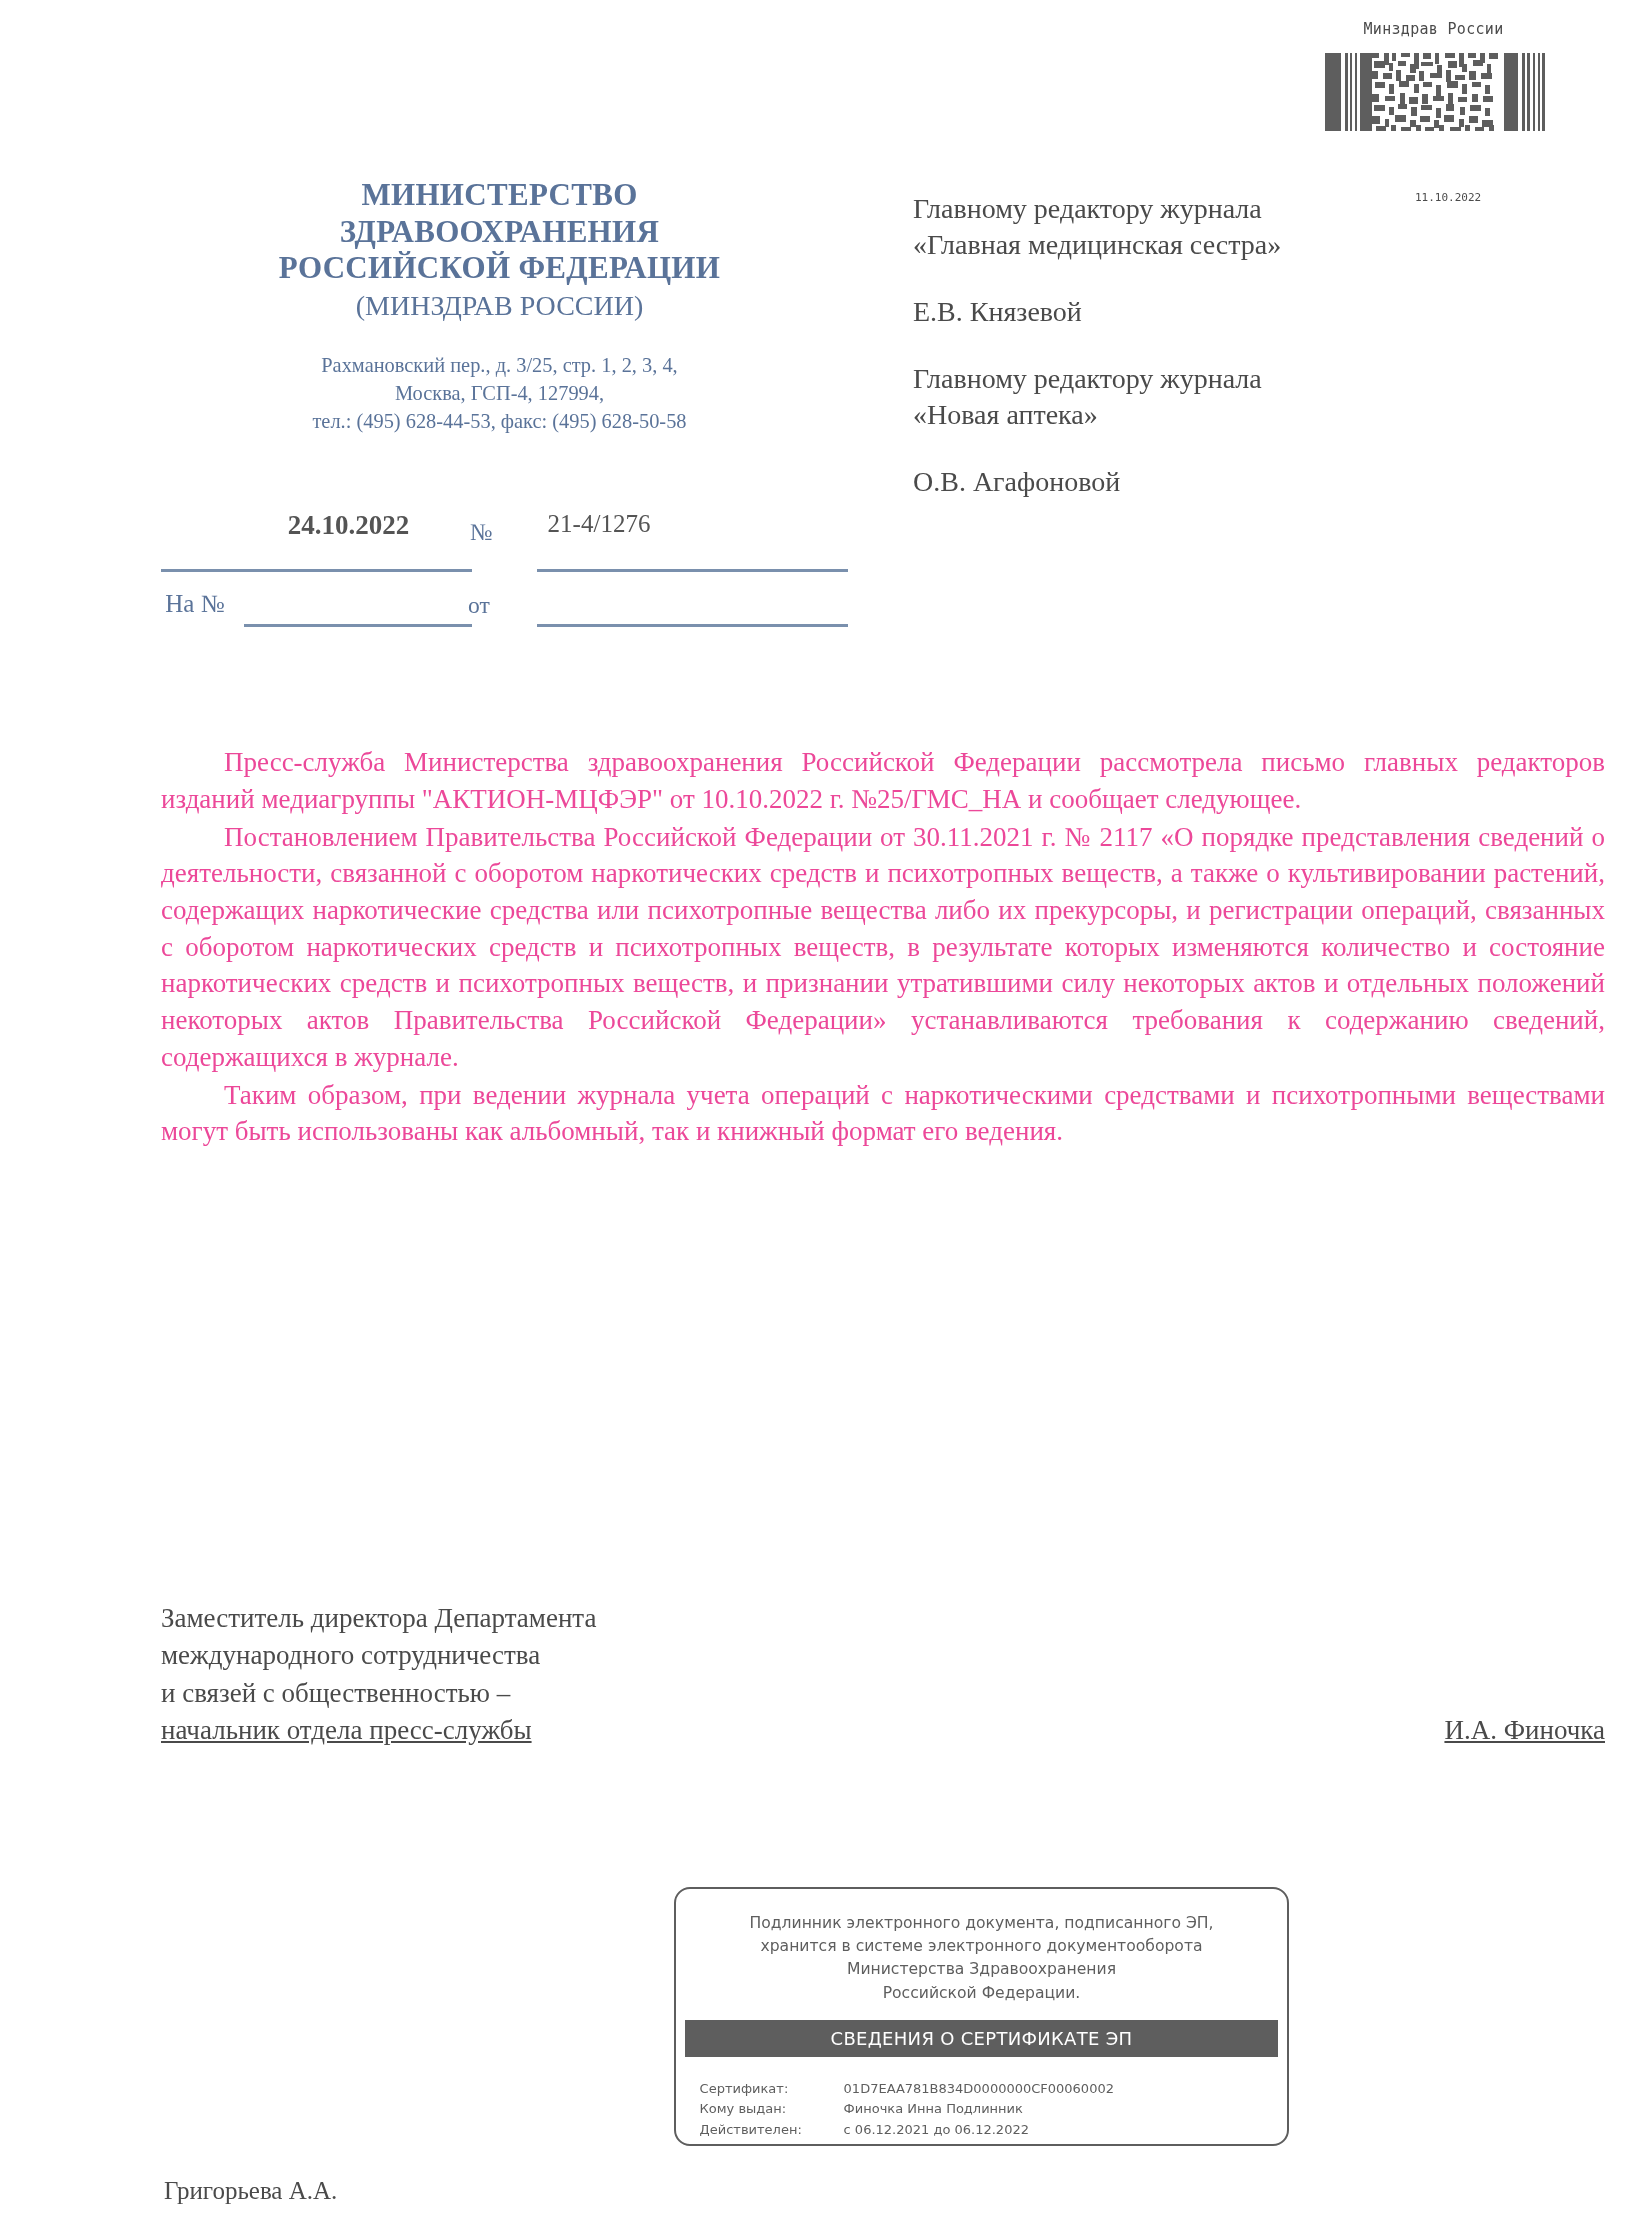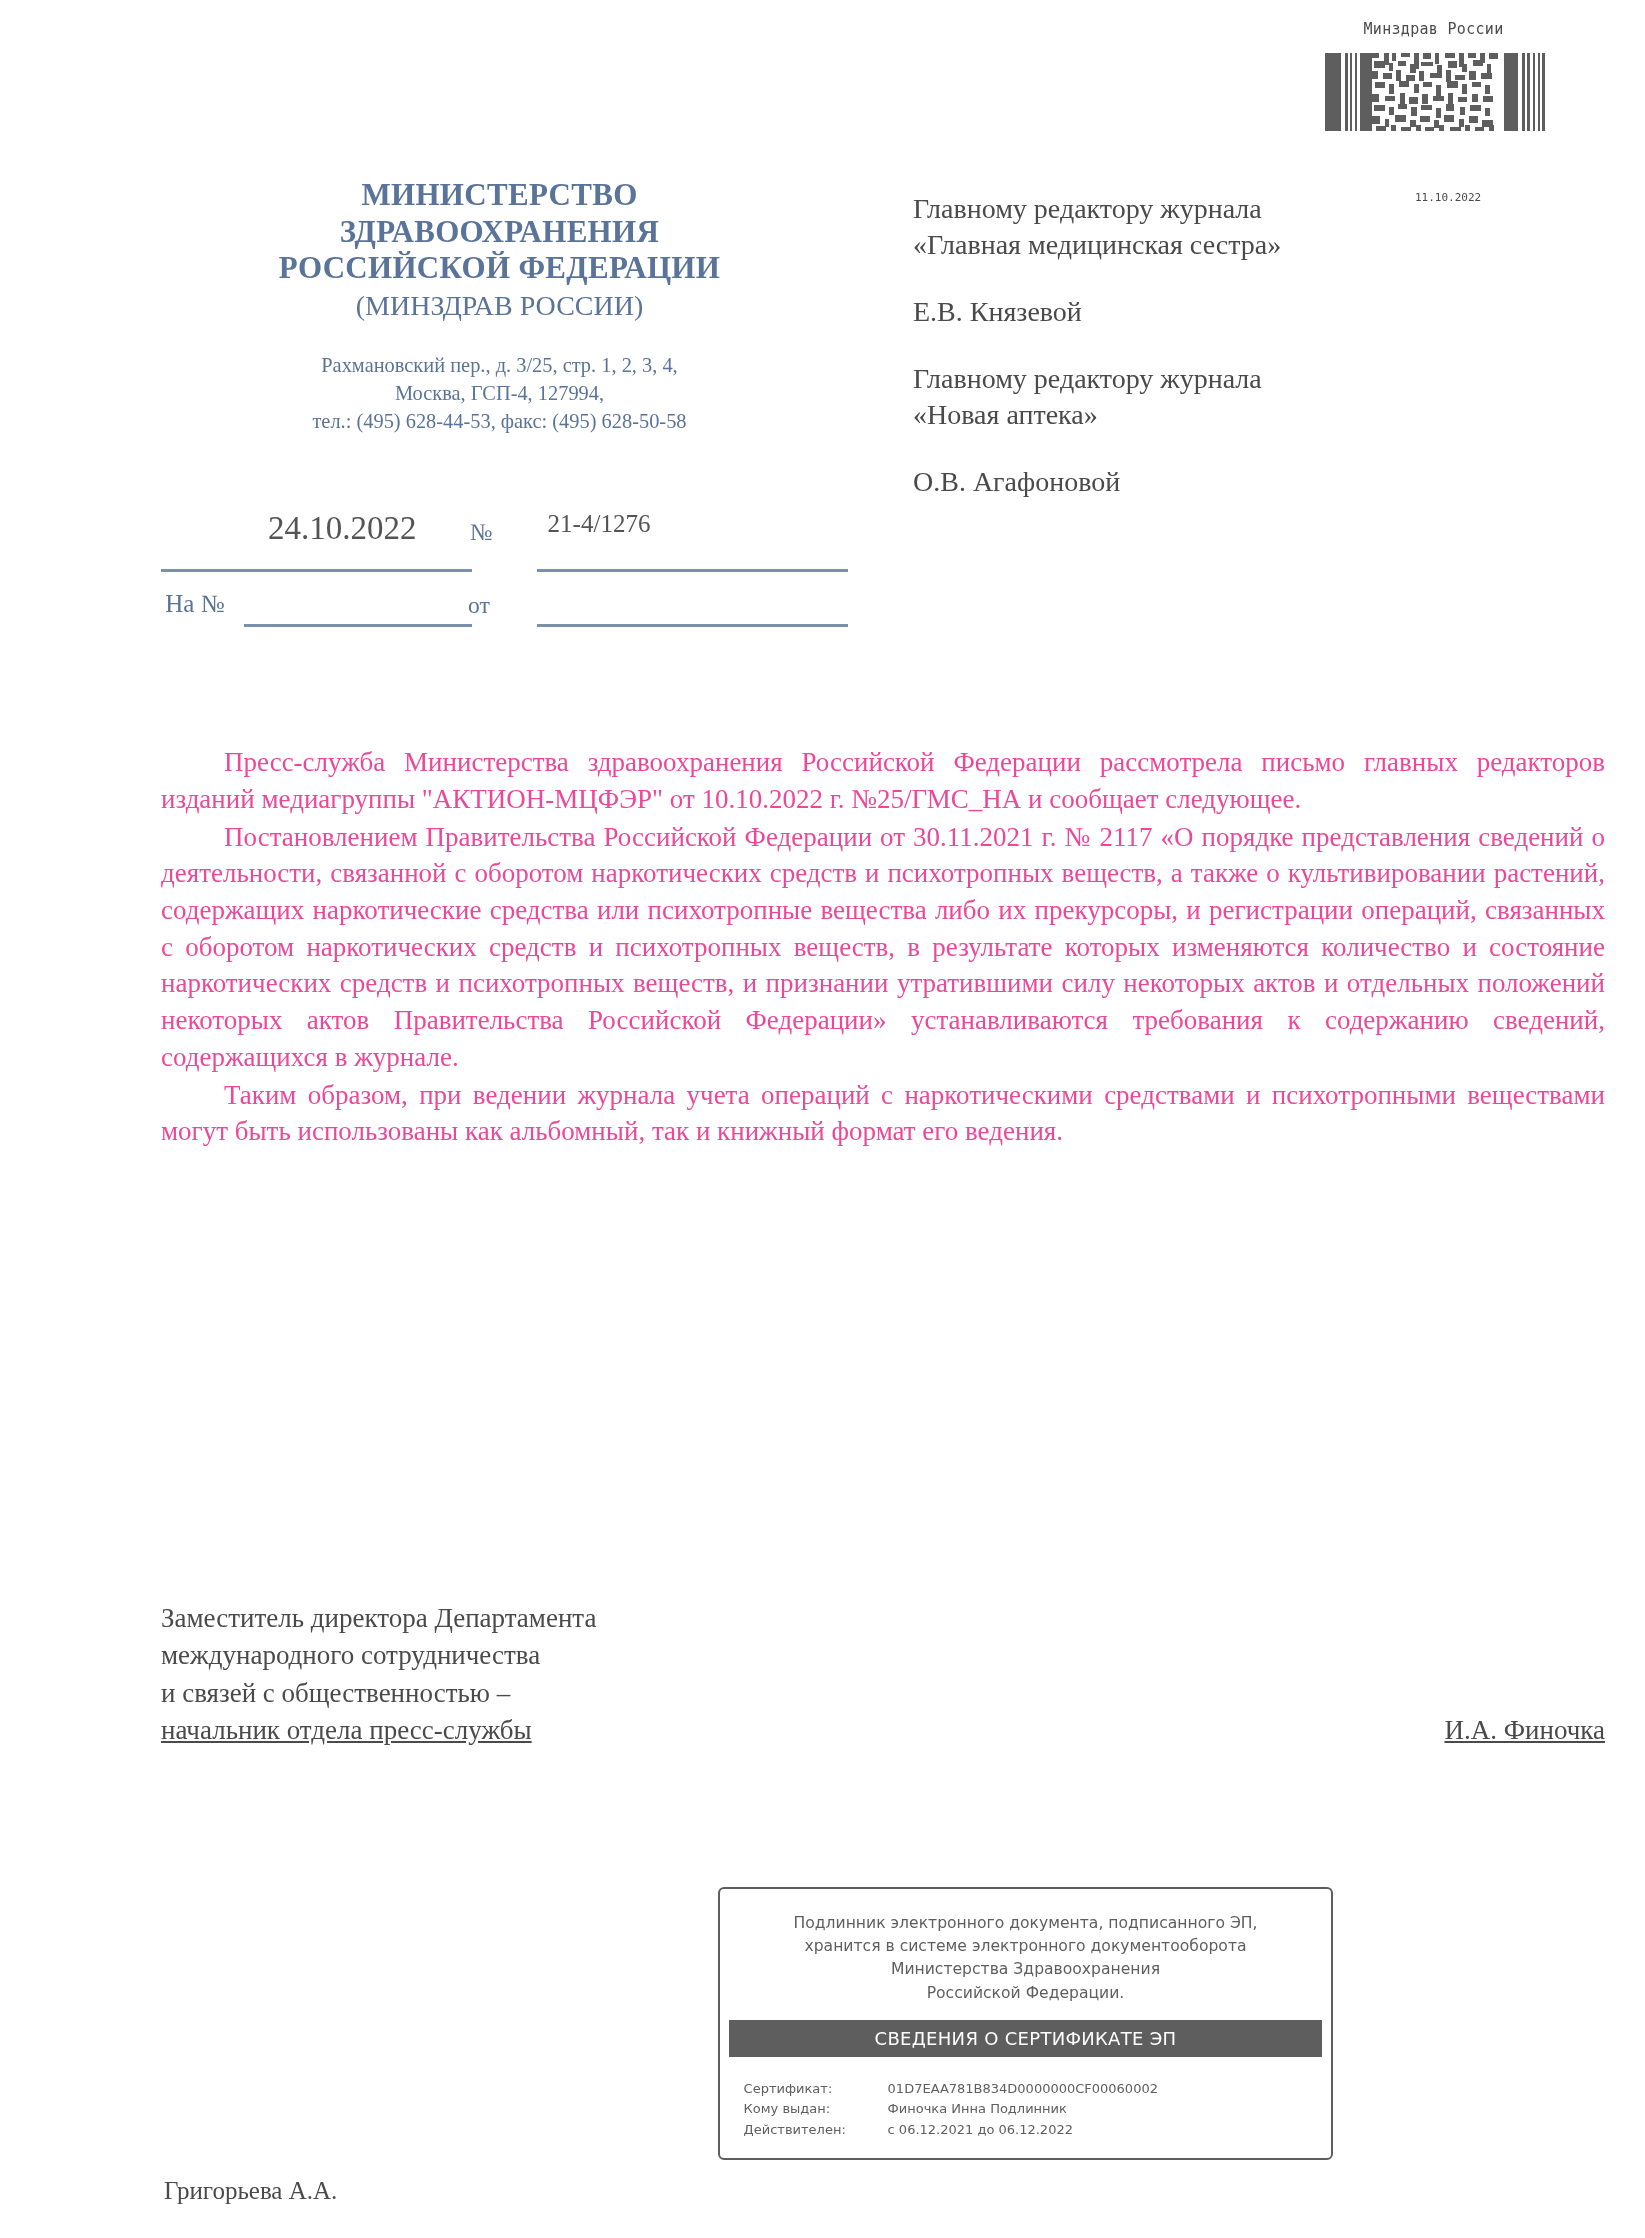--- a/index.html
+++ b/index.html
@@ -73,22 +73,24 @@
     left: 161px;
     top: 510px;
     width: 682px;
     height: 59px;
   }
   .ref-date {
     position: absolute;
     left: 107px;
     top: 0;
     width: 161px;
-    font-size: 33px;
+    text-align: center;
+    font-size: 27px;
     color: #545454;
+    font-weight: bold;
   }
   .ref-no-sign {
     position: absolute;
     left: 309px;
     top: 8.6px;
     font-size: 23.6px;
     color: #5a7399;
   }
   .ref-no-value {
     position: absolute;
@@ -191,27 +193,26 @@
   }
   .sig-name { white-space: nowrap; }
 
   
   .esign {
     position: absolute;
     left: 674px;
     top: 1887px;
     width: 615px;
     border: 2.7px solid #5e5e5e;
-    border-radius: 6px;
+    border-radius: 16px;
     background: #ffffff;
     font-family: "DejaVu Sans", "Liberation Sans", sans-serif;
     color: #5e5e5e;
     box-sizing: border-box;
-    padding-bottom: 18px;
-    margin-left: 44px;
+    padding-bottom: 4px;
   }
   .esign-head {
     text-align: center;
     font-size: 15.6px;
     line-height: 1.50;
     padding: 22.6px 28px 15px 28px;
   }
   .esign-bar {
     background: #5e5e5e;
     color: #ffffff;

